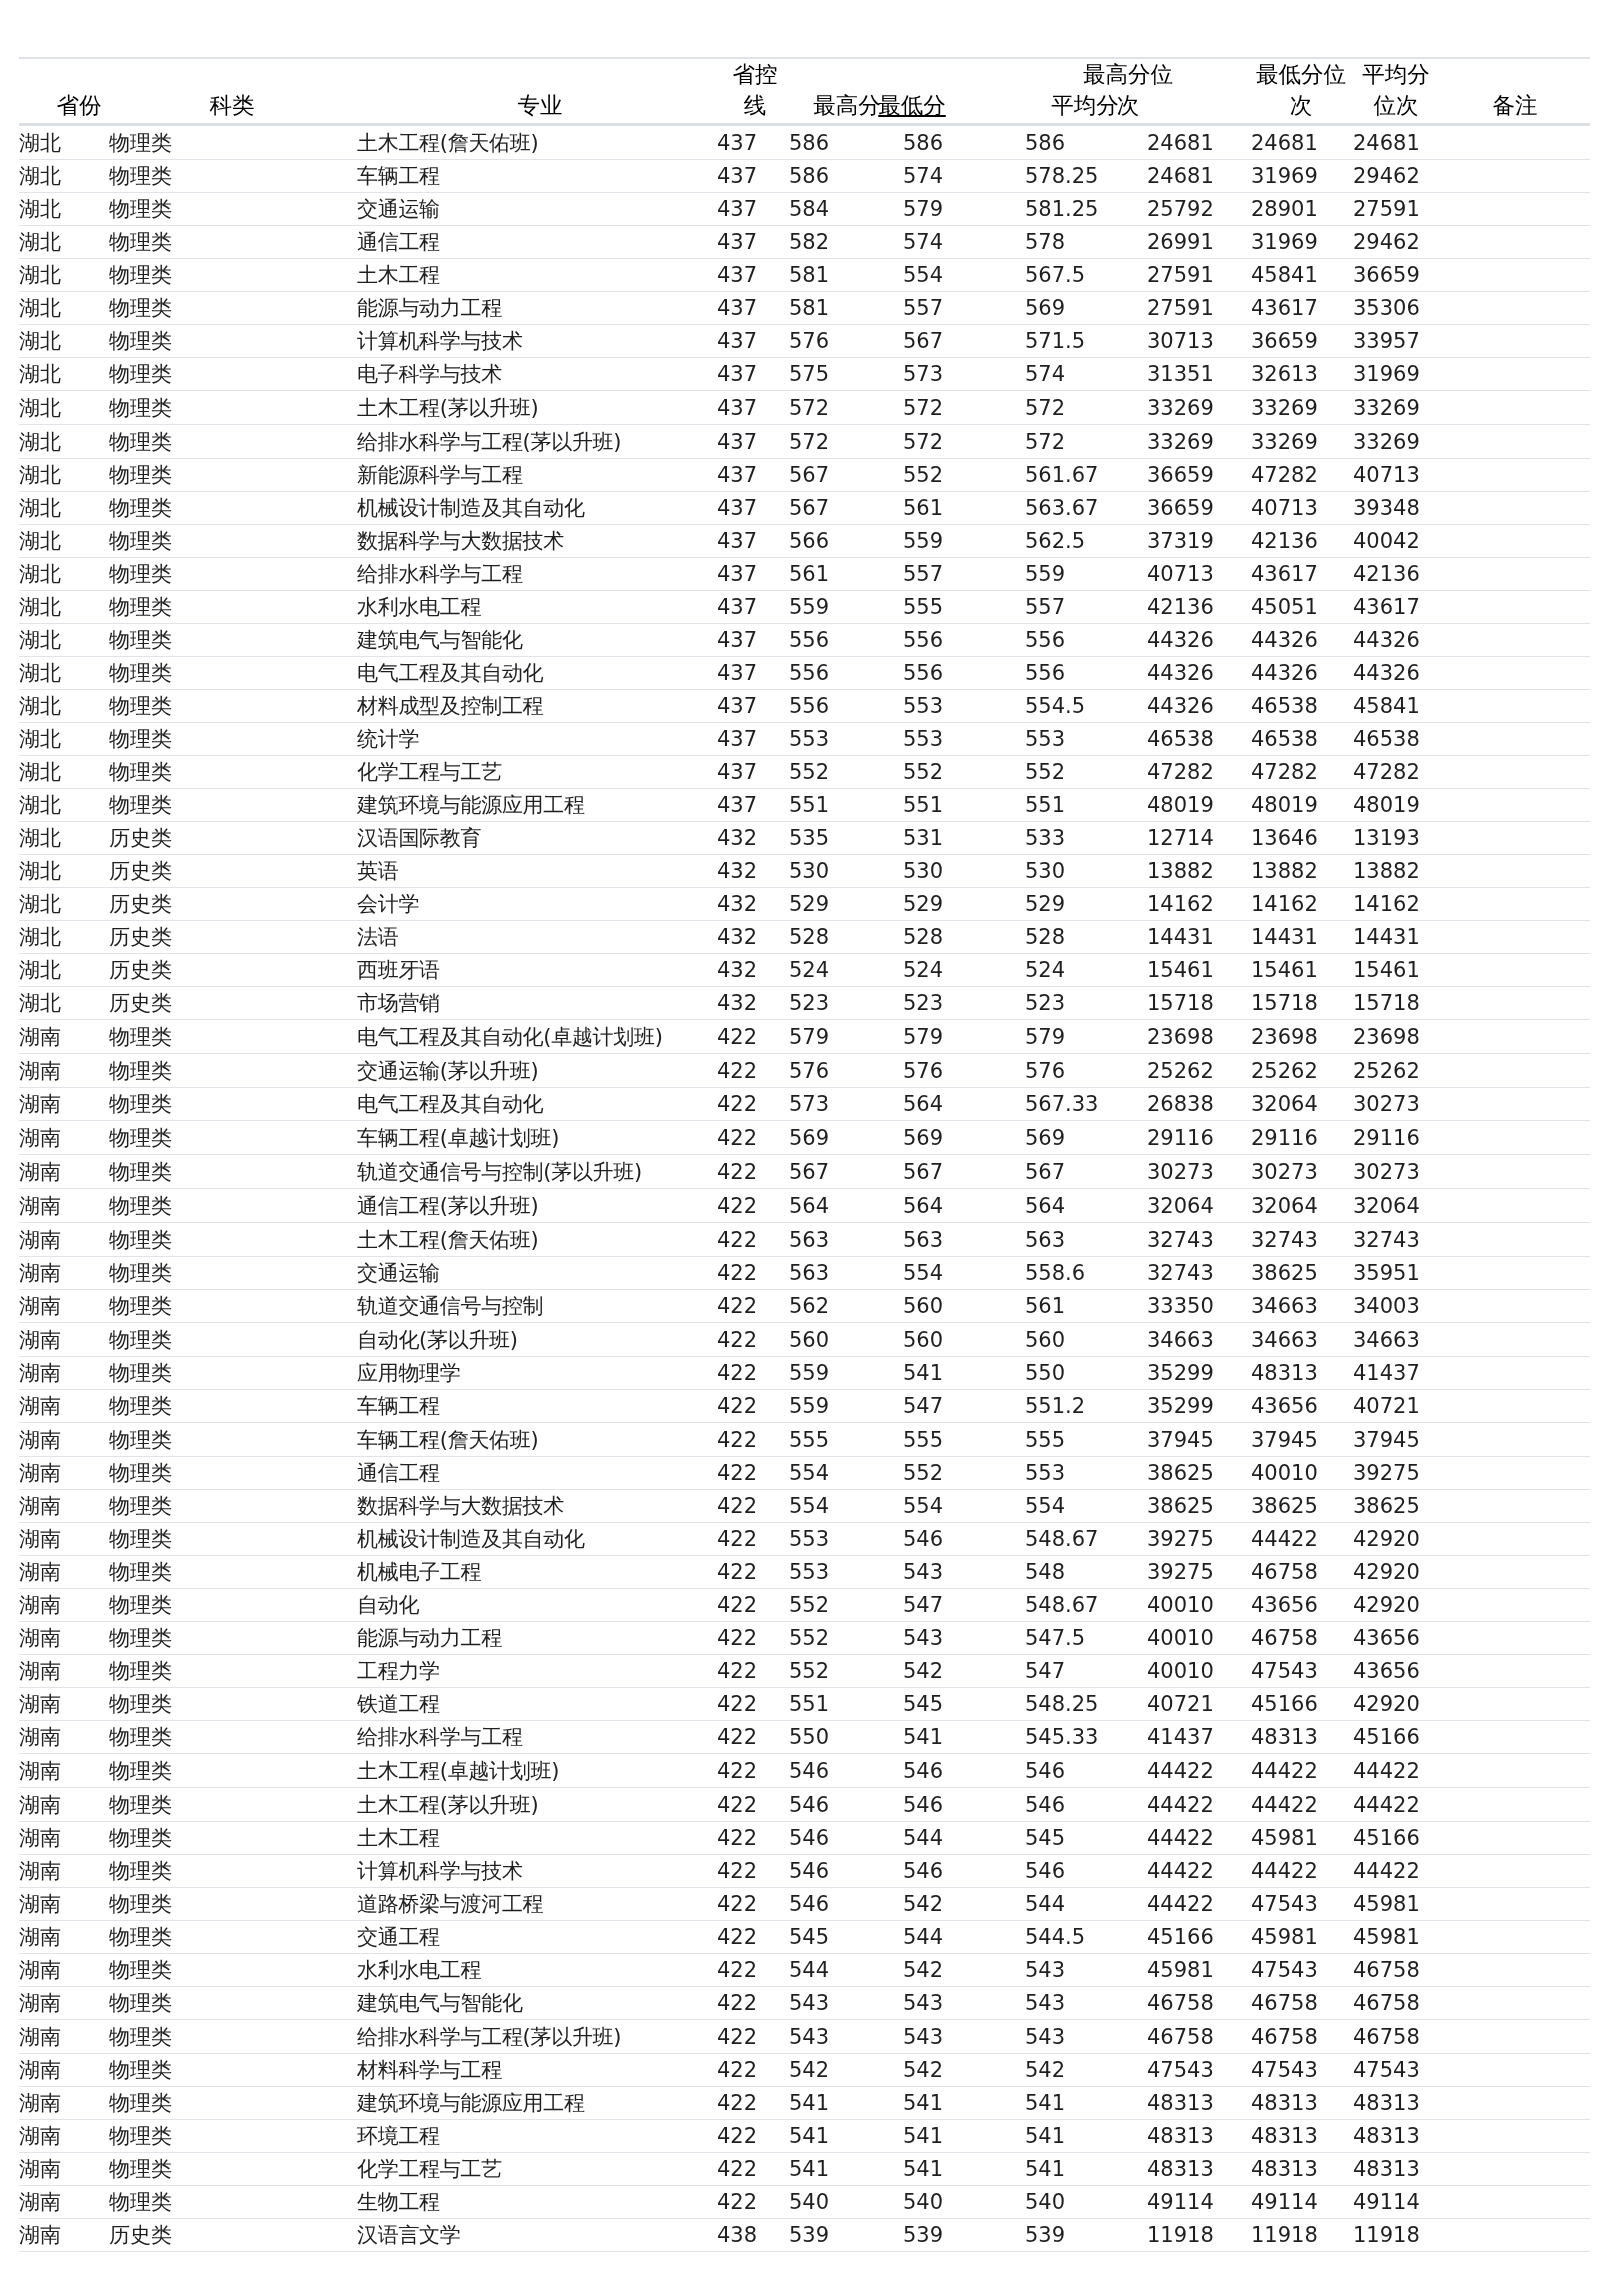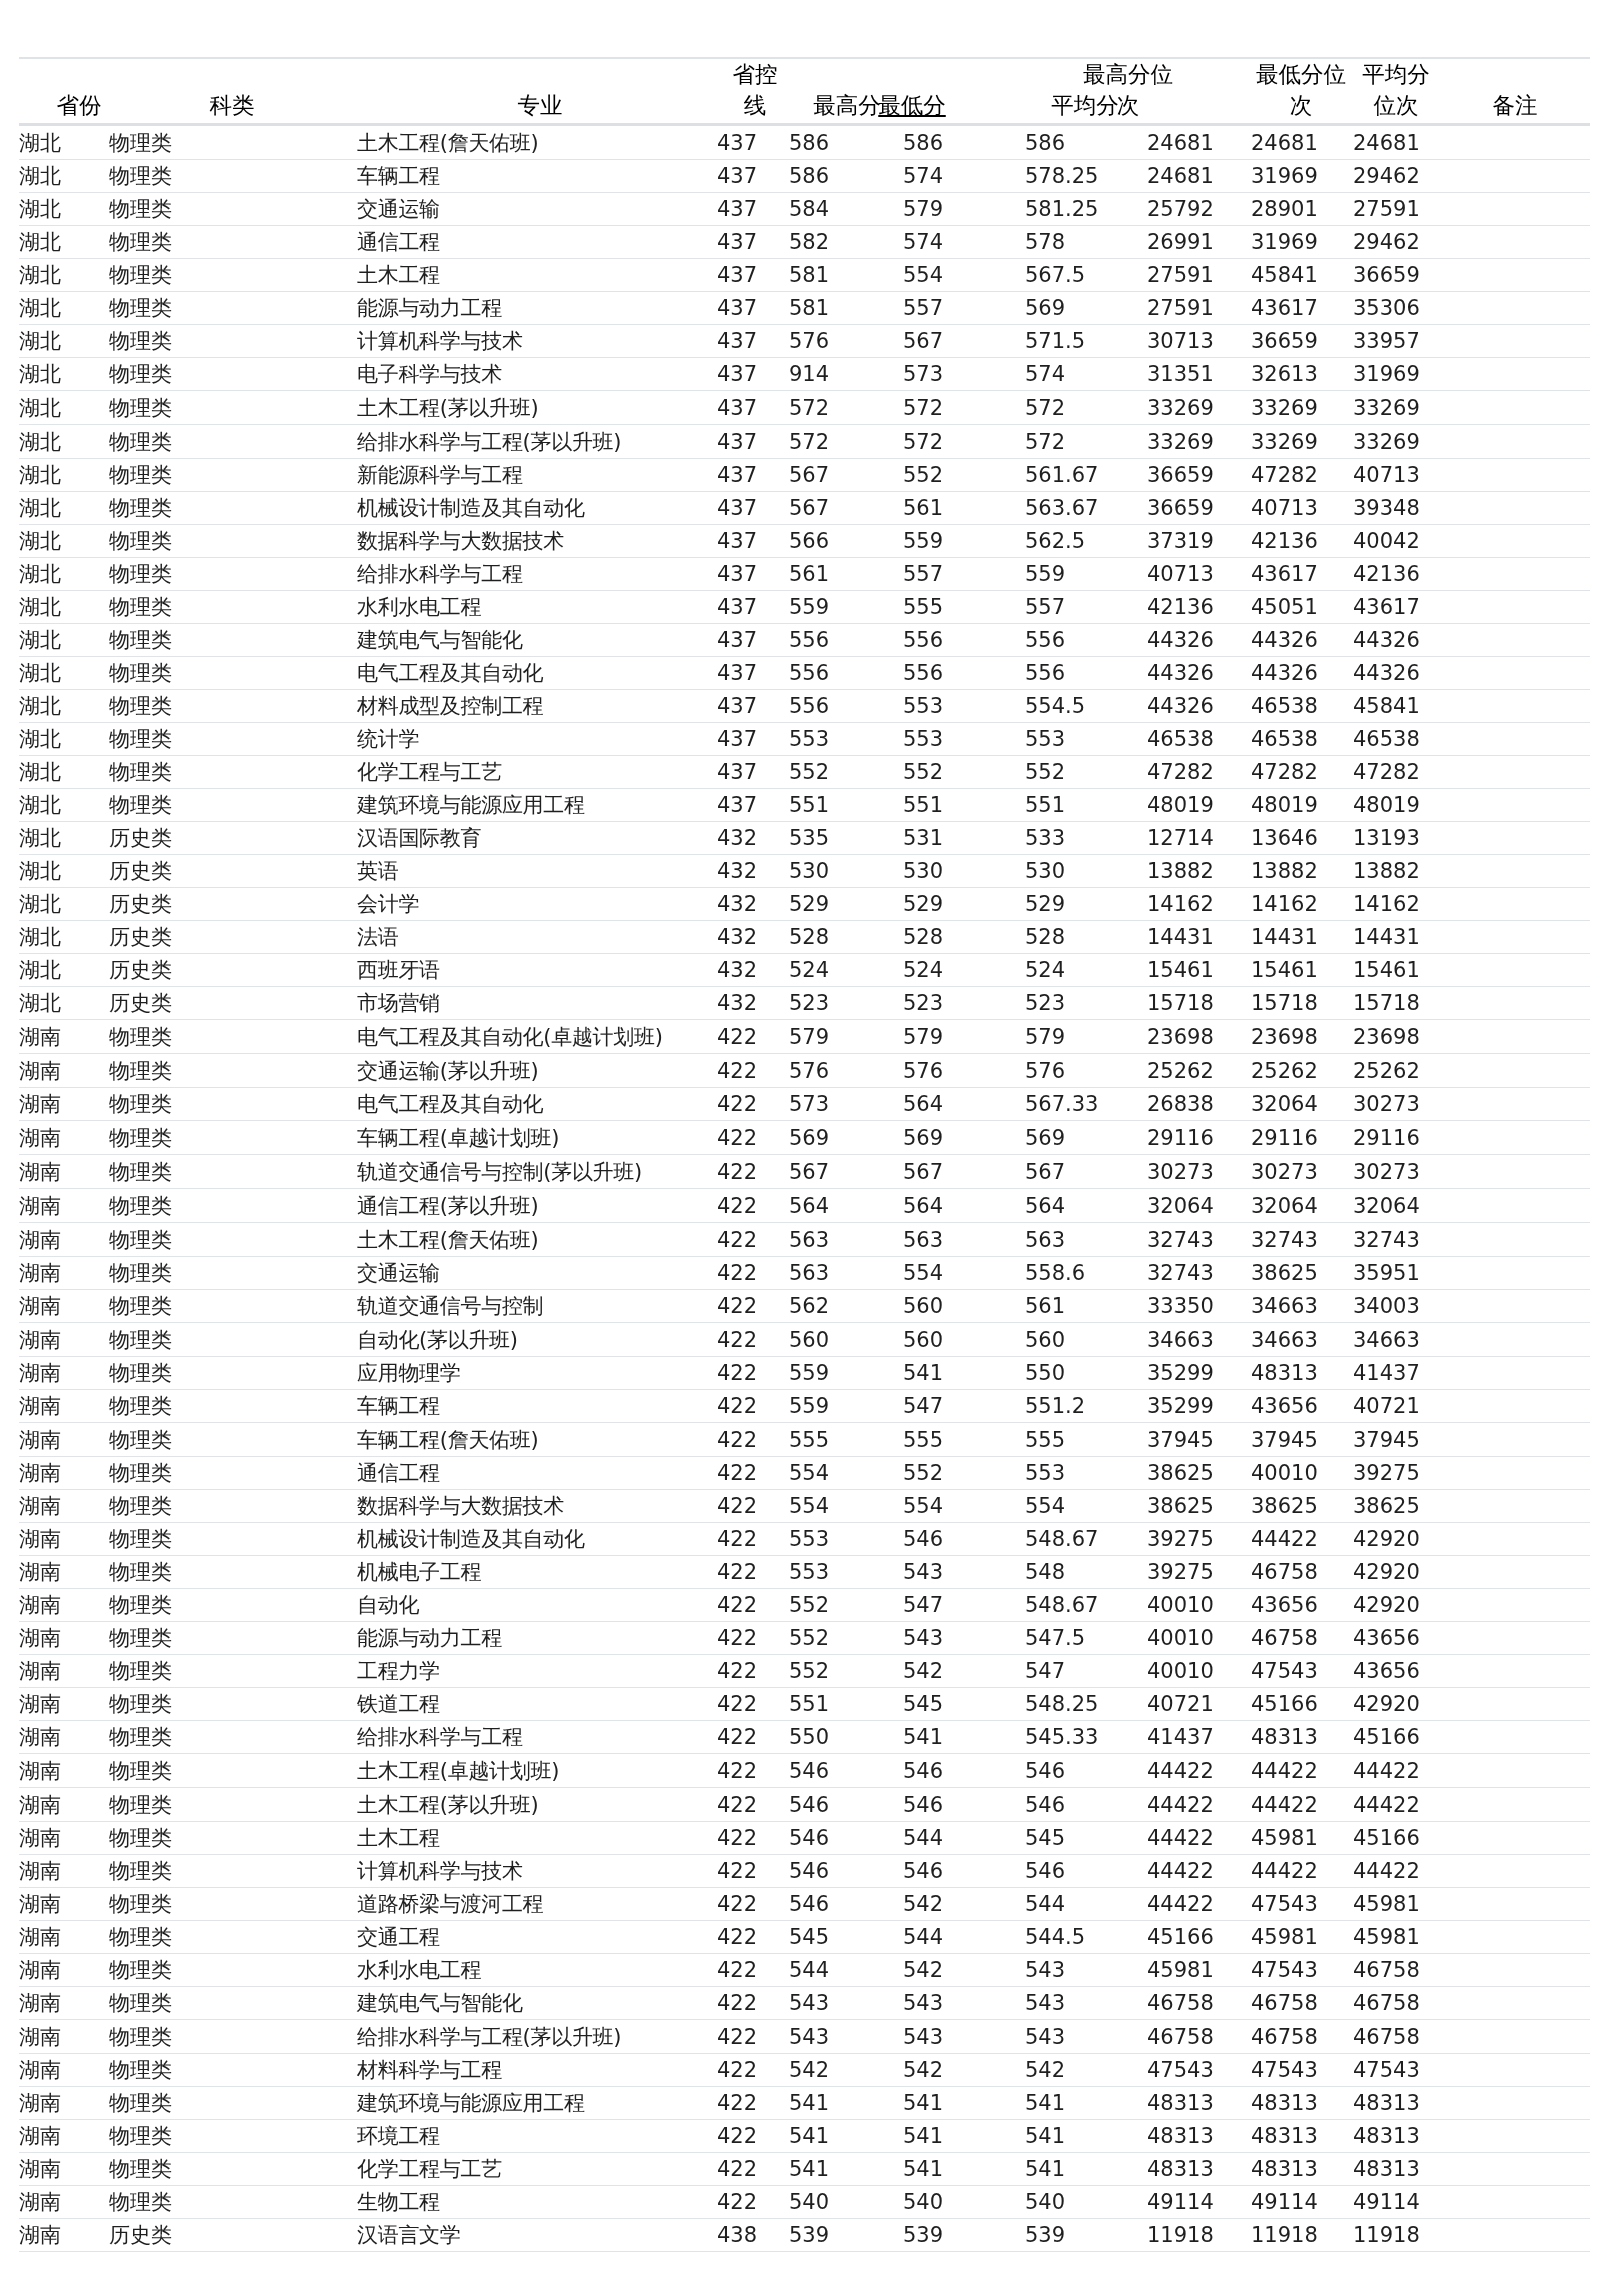--- a/index.html
+++ b/index.html
@@ -240,21 +240,21 @@
     <span class="cell c-rmin">36659</span>
     <span class="cell c-ravg">33957</span>
     <span class="cell c-note"></span>
   </div>
 
   <div class="row">
     <span class="cell c-prov">湖北</span>
     <span class="cell c-type">物理类</span>
     <span class="cell c-major">电子科学与技术</span>
     <span class="cell c-line">437</span>
-    <span class="cell c-max">914</span>
+    <span class="cell c-max">575</span>
     <span class="cell c-min">573</span>
     <span class="cell c-avg">574</span>
     <span class="cell c-rmax">31351</span>
     <span class="cell c-rmin">32613</span>
     <span class="cell c-ravg">31969</span>
     <span class="cell c-note"></span>
   </div>
 
   <div class="row tall">
     <span class="cell c-prov">湖北</span>

